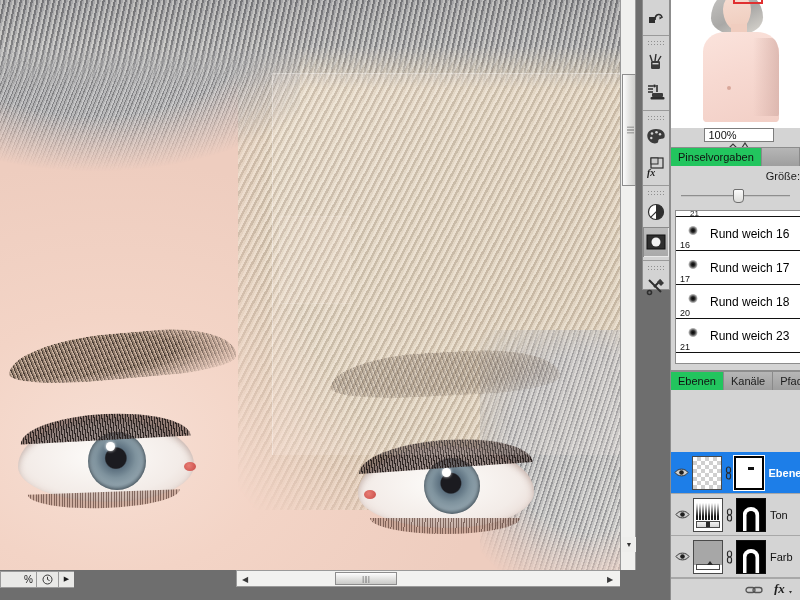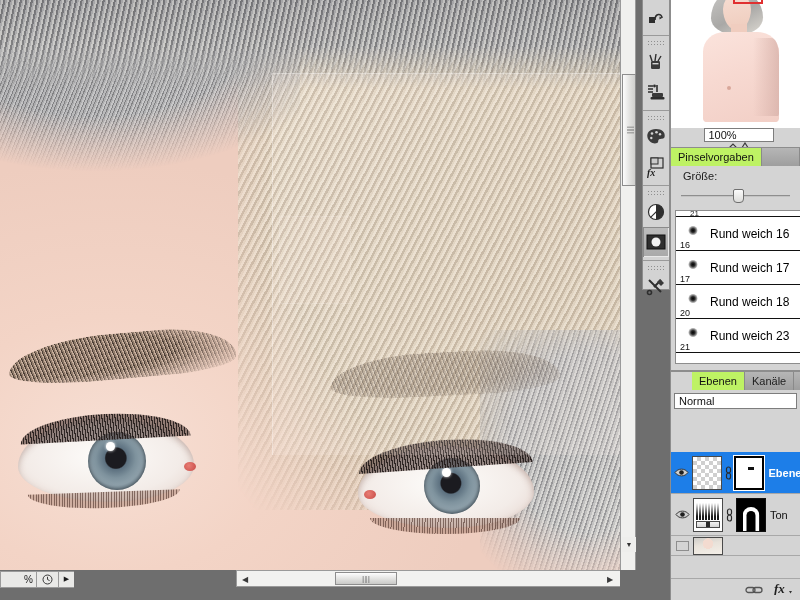--- a/index.html
+++ b/index.html
@@ -298,24 +298,24 @@
   }
   #brush-tabs { display: flex; height: 18px; }
   .ptab {
     height: 18px; padding: 0 7px; display: flex; align-items: center;
     font-size: 11px; color: #1d1d1d;
     background: linear-gradient(180deg,#b6b6b6,#9e9e9e);
     border-right: 1px solid #8a8a8a;
     cursor: pointer;
   }
   .ptab.active {
-    background: #bef264; color: #111; font-weight: normal;
+    background: #22c55e; color: #111; font-weight: normal;
   }
   #brush-size-row {
-    padding: 4px 0 0 12px; font-size: 11px; color: #1a1a1a;
+    padding: 4px 0 0 12px; font-size: 11px; color: #1a1a1a; text-align: right;
   }
   #brush-slider {
     position: relative; margin: 8px 10px 0 10px; height: 12px;
   }
   #brush-slider .track {
     position: absolute; left: 0; right: 0; top: 5px; height: 2px;
     background: linear-gradient(180deg,#a0a0a0,#e6e6e6);
     border-top: 1px solid #8e8e8e;
   }
   #brush-slider .knob {
@@ -345,21 +345,21 @@
   .brush-num {
     position: absolute; left: 4px; bottom: 1px; font-size: 9px; color: #111;
   }
   .brush-label { font-size: 12px; color: #000000; white-space: nowrap; }
 
   
   #layers-panel {
     position: absolute; left: 0; top: 372px; width: 130px; height: 228px;
     background: #d4d4d4; border-left: 1px solid #8d8d8d;
   }
-  #layer-tabs { display: flex; height: 19px; padding-left: 21px; }
+  #layer-tabs { display: flex; height: 19px; }
   #blend-row {
     height: 20px; display: flex; align-items: center; padding: 0 3px;
   }
   #blend-mode {
     flex: 1; height: 16px; background: #fff; border: 1px solid #7d7d7d;
     font-size: 11px; color: #111; display: flex; align-items: center; padding-left: 4px;
   }
   #lock-row {
     height: 18px; display: flex; align-items: center; gap: 5px;
     padding-left: 6px; font-size: 11px; color: #1a1a1a;
@@ -708,25 +708,20 @@
           <span>Ebenen</span>
         </div>
         <div class="ptab">
           <span>Kanäle</span>
         </div>
         <div class="ptab" style="flex:1;">
           <span>Pfade</span>
         </div>
       </div>
 
-      <div id="blend-row">
-        <div id="blend-mode">
-          <span>Normal</span>
-        </div>
-      </div>
 
 
       <div id="layer-list">
 
         <div class="layer-row selected">
           <div class="eye-cell">
             <svg width="15" height="11" viewBox="0 0 15 11">
               <path d="M1 5.5 C4 1, 11 1, 14 5.5 C11 10, 4 10, 1 5.5 Z" fill="#cfcfcf" stroke="#3a3a3a" stroke-width="1"></path>
               <circle cx="7.5" cy="5.5" r="2.3" fill="#1f1f1f"></circle>
             </svg>
@@ -761,20 +756,42 @@
               <rect x="2.5" y="1" width="4" height="6" rx="2" fill="none" stroke="#2a2a2a" stroke-width="1.2"></rect>
               <rect x="2.5" y="7" width="4" height="6" rx="2" fill="none" stroke="#2a2a2a" stroke-width="1.2"></rect>
             </svg>
           </div>
           <div class="mask-thumb">
             <div class="mask-arch"></div>
           </div>
           <span class="layer-name">Ton</span>
         </div>
 
+        <div class="layer-row">
+          <div class="eye-cell">
+            <svg width="15" height="11" viewBox="0 0 15 11">
+              <path d="M1 5.5 C4 1, 11 1, 14 5.5 C11 10, 4 10, 1 5.5 Z" fill="#cfcfcf" stroke="#3a3a3a" stroke-width="1"></path>
+              <circle cx="7.5" cy="5.5" r="2.3" fill="#1f1f1f"></circle>
+            </svg>
+          </div>
+          <div class="thumb">
+            <div class="grad-thumb-fill"></div>
+            <div class="grad-bar"></div>
+          </div>
+          <div class="link-cell">
+            <svg width="9" height="14" viewBox="0 0 9 14">
+              <rect x="2.5" y="1" width="4" height="6" rx="2" fill="none" stroke="#2a2a2a" stroke-width="1.2"></rect>
+              <rect x="2.5" y="7" width="4" height="6" rx="2" fill="none" stroke="#2a2a2a" stroke-width="1.2"></rect>
+            </svg>
+          </div>
+          <div class="mask-thumb">
+            <div class="mask-arch"></div>
+          </div>
+          <span class="layer-name">Farb</span>
+        </div>
 
         <div class="layer-row" style="height:20px;">
           <div class="eye-cell">
             <span style="display:block;width:13px;height:10px;border:1px solid #8e8e8e;background:#d4d4d4;"></span>
           </div>
           <div class="thumb" style="height:18px;">
             <div class="bg-thumb-photo"></div>
           </div>
           <span class="layer-name"></span>
         </div>

